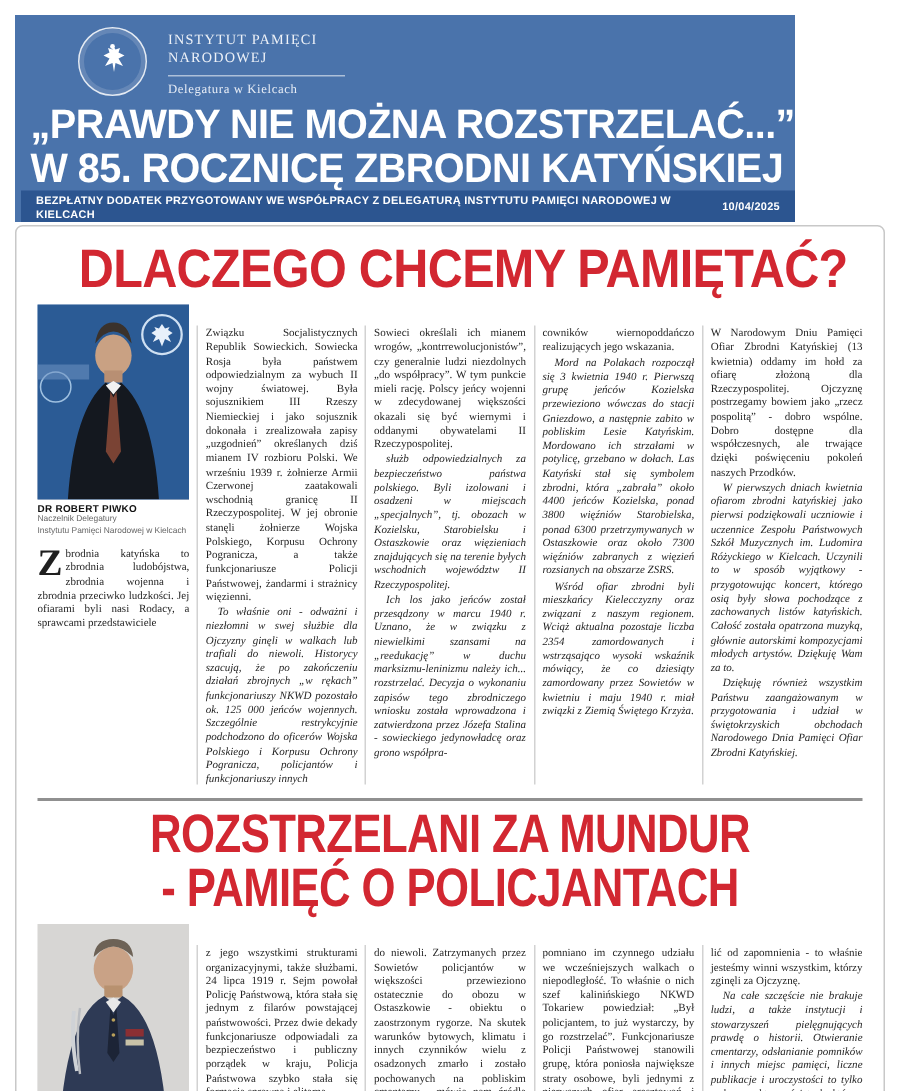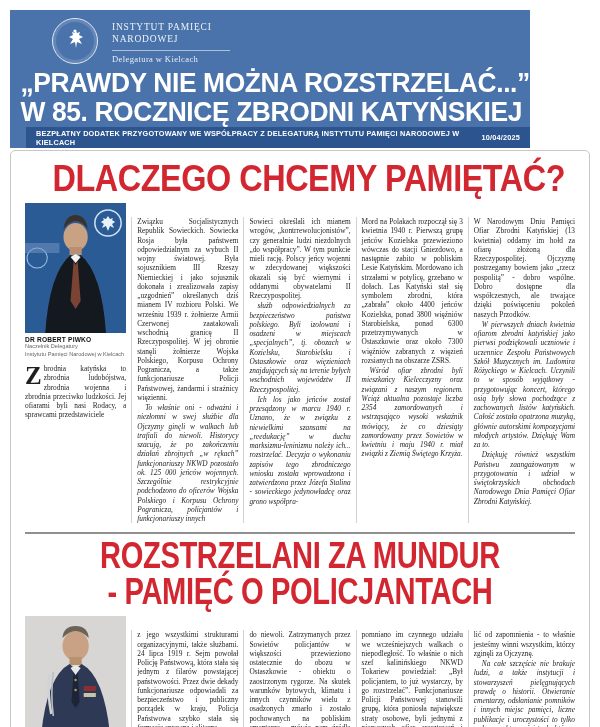--- a/index.html
+++ b/index.html
@@ -14,21 +14,21 @@
     display:flex; align-items:center; justify-content:center; flex:0 0 auto;
     box-shadow:inset 0 0 0 3px rgba(255,255,255,.15); }
   .inst-block { margin-left:14px; padding-top:4px; }
   .inst-name { font-family:"Liberation Serif", serif; font-size:9.5px; letter-spacing:.8px;
     line-height:1.25; color:#eef2f8; }
   .inst-divider { width:118px; height:1px; background:rgba(255,255,255,.55); margin:4px 0 3px; }
   .inst-branch { font-family:Liberation Serif, serif; font-size:8.5px; letter-spacing:.4px; color:#e7edf6; }
   .headline { text-align:center; font-family:"Liberation Sans", sans-serif; font-weight:700;
     font-size:27.5px; line-height:1.07; letter-spacing:-.4px; margin-top:2px;
     transform:scaleX(.96); transform-origin:center; white-space:nowrap; }
-  .strip { position:absolute; left:16px; right:0; bottom:0; height:21px; background:#2c5590;
+  .strip { position:absolute; left:4px; right:0; bottom:0; height:21px; background:#2c5590;
     display:flex; align-items:center; justify-content:space-between; padding:0 10px;
     font-family:"Liberation Sans", sans-serif; font-weight:700; font-size:7.3px; letter-spacing:.2px; }
 
   
   .content-box { position:absolute; left:10px; top:150px; width:580px; height:640px;
     border:1px solid #c8c8c8; border-radius:5px; background:#fff; padding:10px 14px 8px; overflow:hidden; }
 
   .article-heading { color:#d22731; font-family:"Liberation Sans", sans-serif; font-weight:700;
     text-align:center; font-size:36px; line-height:1.0; letter-spacing:-.5px;
     transform:scaleX(.9); transform-origin:center; white-space:nowrap; }
@@ -122,20 +122,21 @@
     <div class="col">
         <p class="para">Związku Socjalistycznych Republik Sowieckich. Sowiecka Rosja była państwem odpowiedzialnym za wybuch II wojny światowej. Była sojusznikiem III Rzeszy Niemieckiej i jako sojusznik dokonała i zrealizowała zapisy „uzgodnień” określanych dziś mianem IV rozbioru Polski. We wrześniu 1939 r. żołnierze Armii Czerwonej zaatakowali wschodnią granicę II Rzeczypospolitej. W jej obronie stanęli żołnierze Wojska Polskiego, Korpusu Ochrony Pogranicza, a także funkcjonariusze Policji Państwowej, żandarmi i strażnicy więzienni.</p>
         <p class="para">To właśnie oni - odważni i niezłomni w swej służbie dla Ojczyzny ginęli w walkach lub trafiali do niewoli. Historycy szacują, że po zakończeniu działań zbrojnych „w rękach” funkcjonariuszy NKWD pozostało ok. 125 000 jeńców wojennych. Szczególnie restrykcyjnie podchodzono do oficerów Wojska Polskiego i Korpusu Ochrony Pogranicza, policjantów i funkcjonariuszy innych</p>
       </div>
     <div class="col">
         <p class="para">Sowieci określali ich mianem wrogów, „kontrrewolucjonistów”, czy generalnie ludzi niezdolnych „do współpracy”. W tym punkcie mieli rację. Polscy jeńcy wojenni w zdecydowanej większości okazali się być wiernymi i oddanymi obywatelami II Rzeczypospolitej.</p>
         <p class="para">służb odpowiedzialnych za bezpieczeństwo państwa polskiego. Byli izolowani i osadzeni w miejscach „specjalnych”, tj. obozach w Kozielsku, Starobielsku i Ostaszkowie oraz więzieniach znajdujących się na terenie byłych wschodnich województw II Rzeczypospolitej.</p>
         <p class="para">Ich los jako jeńców został przesądzony w marcu 1940 r. Uznano, że w związku z niewielkimi szansami na „reedukację” w duchu marksizmu-leninizmu należy ich... rozstrzelać. Decyzja o wykonaniu zapisów tego zbrodniczego wniosku została wprowadzona i zatwierdzona przez Józefa Stalina - sowieckiego jedynowładcę oraz grono współpra-</p>
       </div>
     <div class="col">
+        <p class="para">cowników wiernopoddańczo realizujących jego wskazania.</p>
         <p class="para">Mord na Polakach rozpoczął się 3 kwietnia 1940 r. Pierwszą grupę jeńców Kozielska przewieziono wówczas do stacji Gniezdowo, a następnie zabito w pobliskim Lesie Katyńskim. Mordowano ich strzałami w potylicę, grzebano w dołach. Las Katyński stał się symbolem zbrodni, która „zabrała” około 4400 jeńców Kozielska, ponad 3800 więźniów Starobielska, ponad 6300 przetrzymywanych w Ostaszkowie oraz około 7300 więźniów zabranych z więzień rozsianych na obszarze ZSRS.</p>
         <p class="para">Wśród ofiar zbrodni byli mieszkańcy Kielecczyzny oraz związani z naszym regionem. Wciąż aktualna pozostaje liczba 2354 zamordowanych i wstrząsająco wysoki wskaźnik mówiący, że co dziesiąty zamordowany przez Sowietów w kwietniu i maju 1940 r. miał związki z Ziemią Świętego Krzyża.</p>
       </div>
     <div class="col">
         <p class="para">W Narodowym Dniu Pamięci Ofiar Zbrodni Katyńskiej (13 kwietnia) oddamy im hołd za ofiarę złożoną dla Rzeczypospolitej. Ojczyznę postrzegamy bowiem jako „rzecz pospolitą” - dobro wspólne. Dobro dostępne dla współczesnych, ale trwające dzięki poświęceniu pokoleń naszych Przodków.</p>
         <p class="para">W pierwszych dniach kwietnia ofiarom zbrodni katyńskiej jako pierwsi podziękowali uczniowie i uczennice Zespołu Państwowych Szkół Muzycznych im. Ludomira Różyckiego w Kielcach. Uczynili to w sposób wyjątkowy - przygotowując koncert, którego osią były słowa pochodzące z zachowanych listów katyńskich. Całość została opatrzona muzyką, głównie autorskimi kompozycjami młodych artystów. Dziękuję Wam za to.</p>
         <p class="para">Dziękuję również wszystkim Państwu zaangażowanym w przygotowania i udział w świętokrzyskich obchodach Narodowego Dnia Pamięci Ofiar Zbrodni Katyńskiej.</p>
       </div>
   </div>
 

